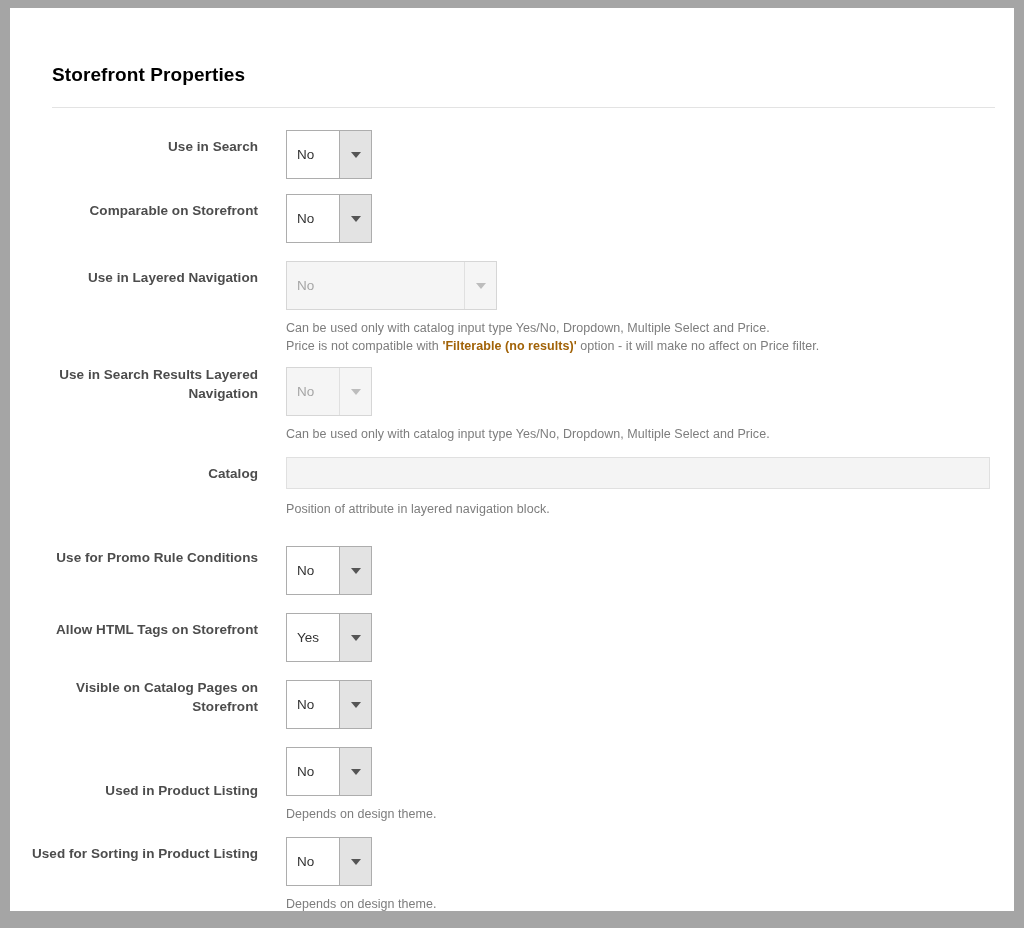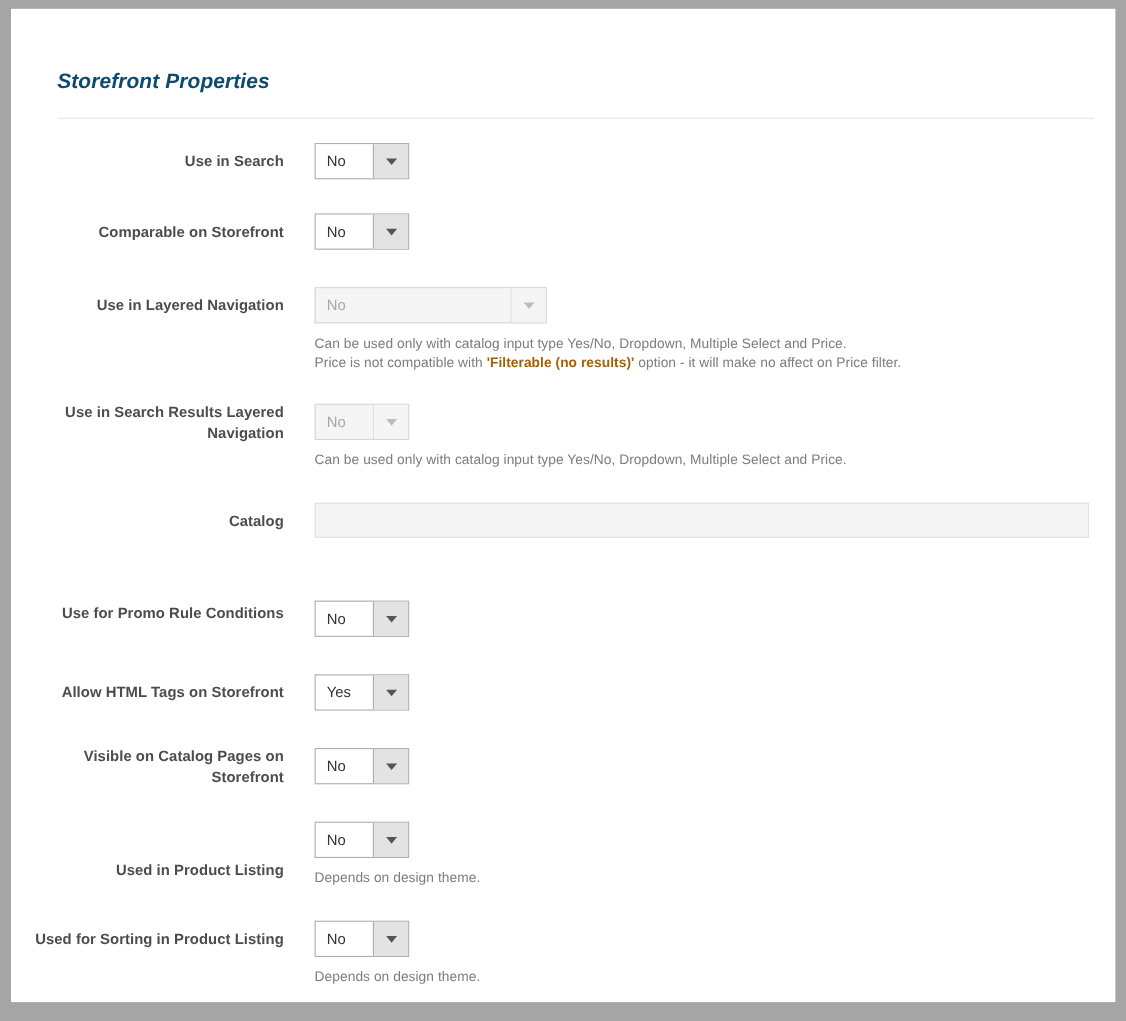--- a/index.html
+++ b/index.html
@@ -44,24 +44,23 @@
     top: 0;
     width: 1004px;
   }
 
   .section-title {
     position: absolute;
     left: 42px;
     top: 56px;
     font-size: 19px;
     font-weight: bold;
-    color: #0c4a6e;
+    color: #000000;
     letter-spacing: 0.1px;
     white-space: nowrap;
-    font-style: italic;
   }
 
   .section-divider {
     position: absolute;
     left: 42px;
     top: 99px;
     width: 943px;
     height: 1px;
     background: #e3e3e3;
   }
@@ -93,21 +92,21 @@
 
   .field-control {
     position: absolute;
     left: 276px;
   }
 
   
   .magento-select {
     position: relative;
     display: inline-block;
-    height: 33px;
+    height: 49px;
     box-sizing: border-box;
     border: 1px solid #adadad;
     background: #ffffff;
     vertical-align: top;
     cursor: pointer;
   }
   .magento-select .sel-value {
     position: absolute;
     left: 0;
     top: 0;
@@ -229,20 +228,23 @@
             <div class="field-control" style="top: 0px;"><div class="magento-select size-small is-disabled"><span class="sel-value">No</span><span class="sel-arrow">
                   <i></i>
                 </span></div><div style="margin-top: 9px;">
                 <div class="field-note"><span>Can be used only with catalog input type Yes/No, Dropdown, Multiple Select and Price.</span></div>
               </div></div>
           </div>
           <div class="field-row" style="position: absolute; left: 0px; top: 337px; height: 1px;">
             <div class="field-label" style="top: 7px;">Catalog</div>
             <div class="field-control" style="top: 0px;">
               <input type="text" class="magento-input" disabled="disabled" style="">
+              <div style="margin-top: 11px;">
+                <div class="field-note"><span>Position of attribute in layered navigation block.</span></div>
+              </div>
             </div>
           </div>
           <div class="field-row" style="position: absolute; left: 0px; top: 426px; height: 1px;">
             <div class="field-label" style="top: 2px;">Use for Promo Rule Conditions</div>
             <div class="field-control" style="top: 0px;"><div class="magento-select size-small"><span class="sel-value">No</span><span class="sel-arrow">
                   <i></i>
                 </span></div></div>
           </div>
           <div class="field-row" style="position: absolute; left: 0px; top: 493px; height: 1px;">
             <div class="field-label" style="top: 7px;">Allow HTML Tags on Storefront</div>

